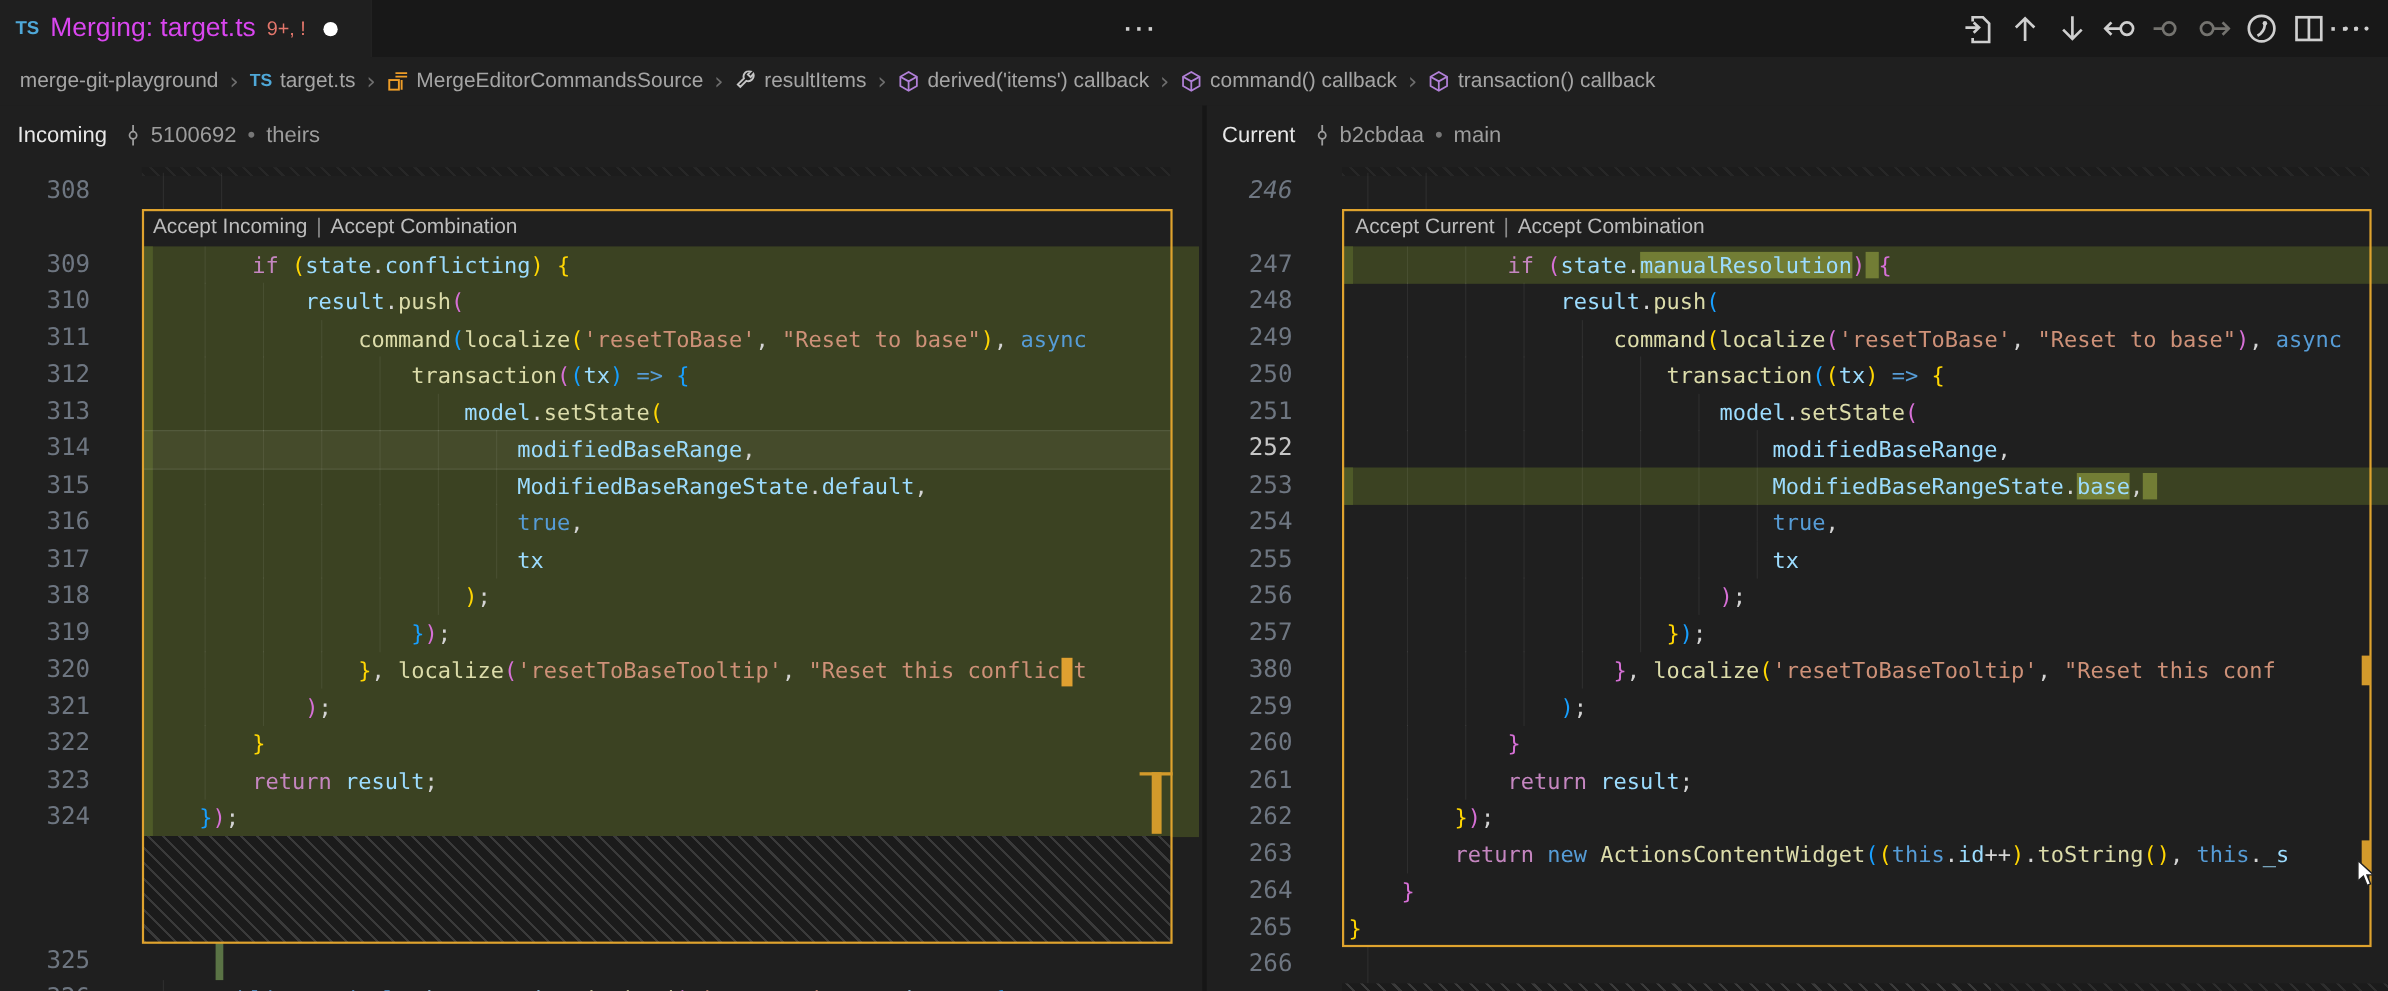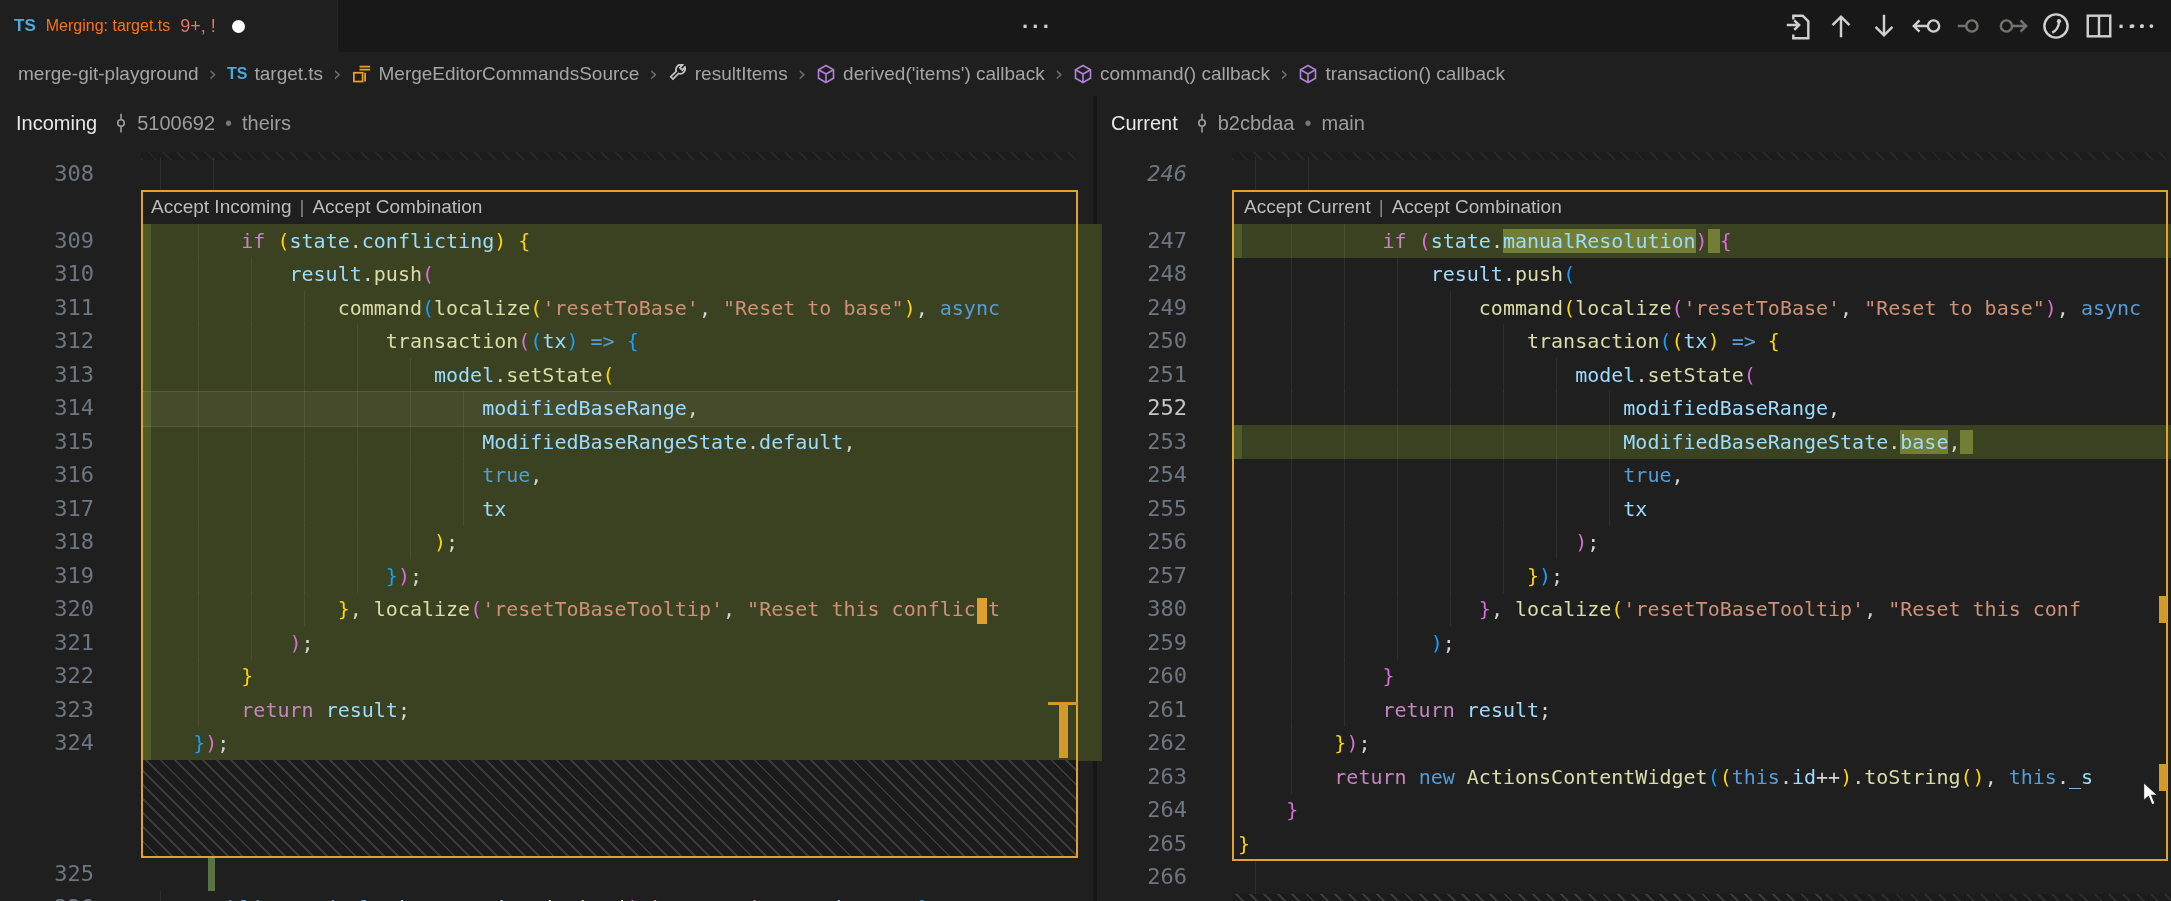--- a/index.html
+++ b/index.html
@@ -3,21 +3,21 @@
 <meta charset="utf-8">
 <style>
   html,body{margin:0;padding:0;background:#111;}
   #app{position:relative;width:2171px;height:901px;background:#1f1f1f;overflow:hidden;
        font-family:"Liberation Sans","DejaVu Sans",sans-serif;color:#ccc;}
   
   #tabbar{position:absolute;left:0;top:0;width:2171px;height:52px;background:#181818;border-bottom:1px solid #2b2b2b;}
   #tab{position:absolute;left:0;top:0;height:52px;width:338px;background:#1f1f1f;display:flex;align-items:center;
        padding:0 14px;box-sizing:border-box;border-right:1px solid #252525;cursor:pointer;}
   .ts-ico{font-weight:bold;font-size:17px;color:#4fa8d8;margin-right:10px;letter-spacing:0px;}
-  #tab .title{color:#f97316;font-size:16px;white-space:nowrap;}
+  #tab .title{color:#d946ef;font-size:24px;white-space:nowrap;}
   #tab .badge{color:#e4776c;font-size:18px;margin-left:10px;white-space:nowrap;}
   #tab .dot{width:13px;height:13px;border-radius:50%;background:#fff;margin-left:16px;}
   #toolbar{position:absolute;right:14px;top:0;height:52px;display:flex;align-items:center;gap:13px;}
   .tbtn{width:30px;height:30px;display:flex;align-items:center;justify-content:center;border-radius:5px;cursor:pointer;}
   .tbtn svg{stroke:#cfcfcf;fill:none;stroke-width:1.3;}
   .tbtn.dim svg{stroke:#74736f;}
   
   #crumbs{position:absolute;left:0;top:52px;width:2171px;height:44px;background:#1f1f1f;display:flex;align-items:center;
           padding-left:18px;font-size:19px;color:#a5a5a5;}
   .crumb{display:flex;align-items:center;cursor:pointer;white-space:nowrap;}
@@ -25,21 +25,21 @@
   .csep{color:#6e6e6e;font-size:21px;margin:0 10px;font-family:"DejaVu Sans",sans-serif;}
   
   .phead{position:absolute;top:96px;height:54px;background:#1f1f1f;display:flex;align-items:center;font-size:20px;}
   .phead .pt{color:#e8e8e8;margin-right:14px;}
   .phead .meta{color:#9d9d9d;display:flex;align-items:center;gap:6px;}
   .phead .dotsep{color:#777;margin:0 4px;}
   .pmore{position:absolute;top:0;height:54px;display:flex;align-items:center;color:#cfcfcf;font-size:22px;
          letter-spacing:3px;font-weight:bold;cursor:pointer;}
   
   #editors{position:absolute;left:0;top:150px;width:2171px;height:751px;}
-  .pane{position:absolute;top:0;height:751px;overflow:hidden;margin-left:12px;}
+  .pane{position:absolute;top:0;height:751px;overflow:hidden;}
   .seam{position:absolute;top:-54px;left:1093px;width:4px;height:805px;background:#161616;}
   .row{position:absolute;height:34px;width:100%;}
   .num{position:absolute;top:0;height:34px;line-height:34px;font-family:"DejaVu Sans Mono",monospace;
        font-size:22px;color:#6e7681;text-align:right;width:90px;}
   .num.bright{color:#c6c6c6;}
   .code{position:absolute;top:0;height:34px;line-height:34px;margin:0;font-family:"DejaVu Sans Mono",monospace;
         font-size:20px;white-space:pre;}
   .guide{position:absolute;top:0;width:1px;height:34px;background:rgba(255,255,255,0.07);}
   .tw{color:#d4d4d4}.tv{color:#9CDCFE}.tf{color:#DCDCAA}.tk{color:#C586C0}.tb{color:#569CD6}
   .ts{color:#CE9178}.tg{color:#FFD602}.tp{color:#D670D6}.tu{color:#179FFF}

